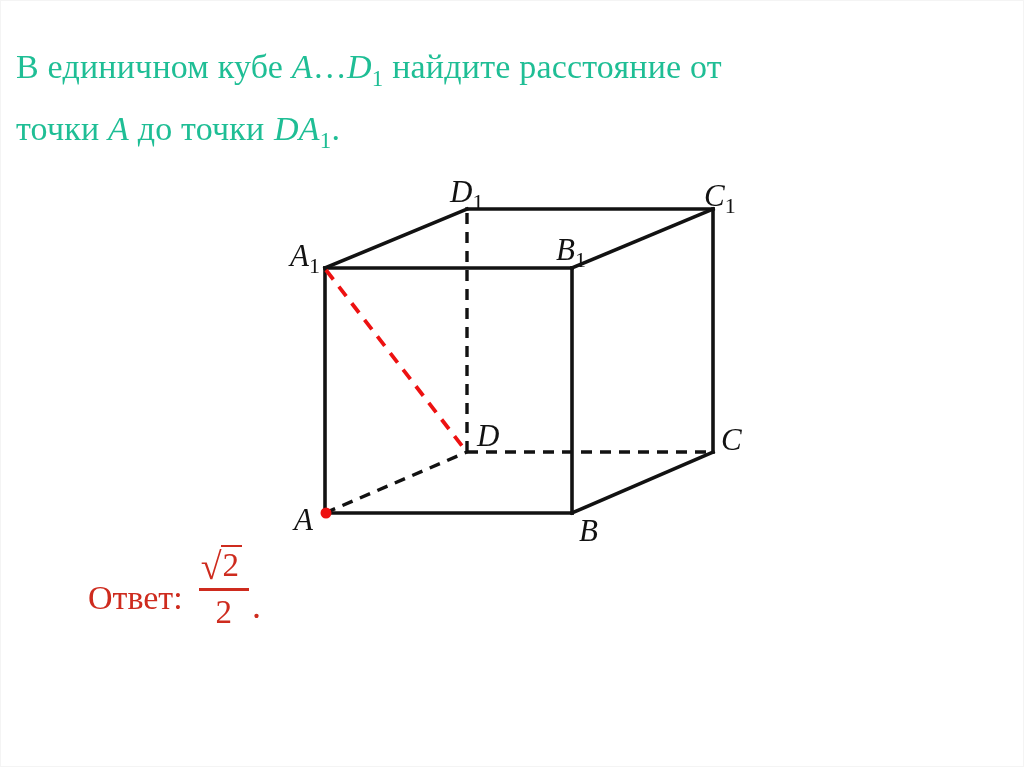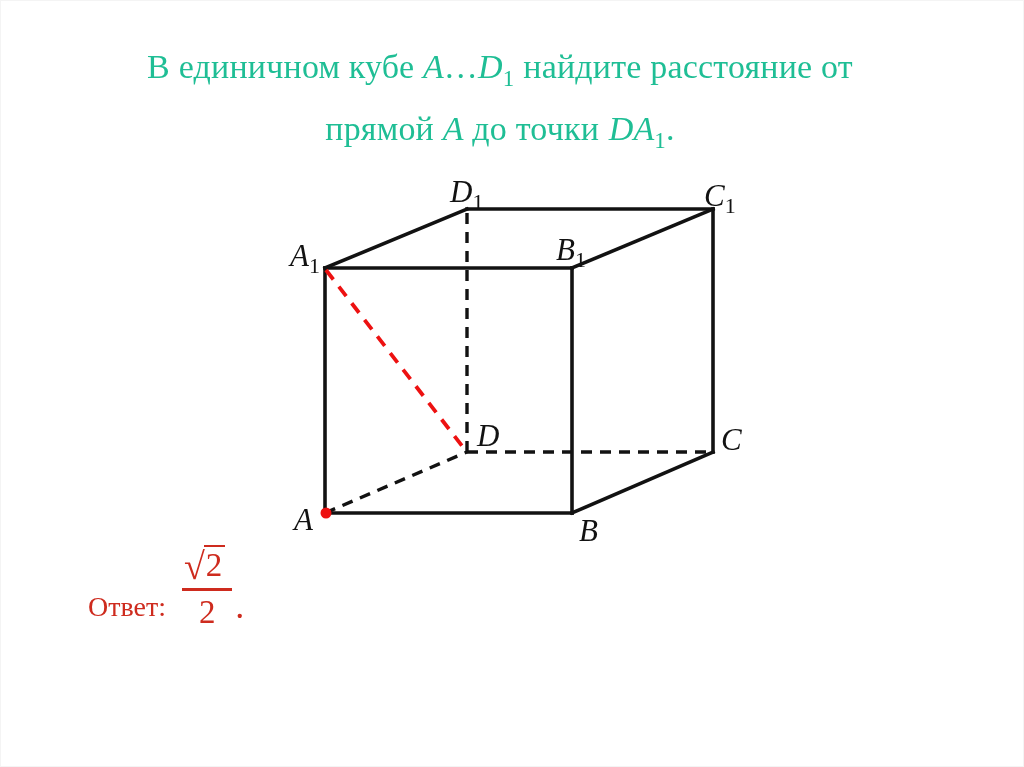--- a/index.html
+++ b/index.html
@@ -10,24 +10,24 @@
     background: #ffffff;
     overflow: hidden;
     box-shadow: inset 0 0 0 1px #f4f4f4;
     font-family: "Liberation Serif", serif;
   }
 
   
   .title {
     position: absolute;
     top: 42px;
-    left: 8px;
+    left: 16px;
     right: 0;
     padding-right: 32px;
-    text-align: center;
+    text-align: left;
     font-size: 34px;
     line-height: 50px;
     color: #1FBE95;
     letter-spacing: 0.2px;
   }
   .math { font-style: italic; }
   .title .tsub {
     font-size: 23px;
     vertical-align: -8px;
     font-style: normal;
@@ -56,22 +56,22 @@
   
   .answer {
     position: absolute;
     left: 88px;
     top: 543px;
     display: flex;
     align-items: flex-start;
     color: #CE2B1E;
   }
   .answer-label {
-    font-size: 28px;
-    margin-top: 48px;
+    font-size: 34px;
+    margin-top: 36px;
   }
   .fraction {
     display: inline-flex;
     flex-direction: column;
     align-items: center;
     margin-left: 16px;
   }
   .frac-num {
     display: flex;
     align-items: flex-start;
@@ -101,21 +101,21 @@
     margin-left: 3px;
   }
 </style>
 </head>
 <body>
 
 <div class="slide">
 
   <div class="title">
     <div><span>В единичном кубе </span><span class="math">A</span><span>…</span><span class="math">D</span><span class="tsub">1</span><span> найдите расстояние от</span></div>
-    <div><span>прямой </span><span class="math">A</span><span> до точки</span><span class="math gap-before">DA</span><span class="tsub">1</span><span>.</span></div>
+    <div><span>точки </span><span class="math">A</span><span> до точки</span><span class="math gap-before">DA</span><span class="tsub">1</span><span>.</span></div>
   </div>
 
   <svg class="cube-svg" viewBox="0 0 1024 767">
 
     <g stroke="#121212" stroke-width="3.4" stroke-dasharray="11 8" fill="none">
       <line x1="325" y1="513" x2="467" y2="452"></line>
       <line x1="467" y1="452" x2="713" y2="452"></line>
       <line x1="467" y1="452" x2="467" y2="209"></line>
     </g>
 

